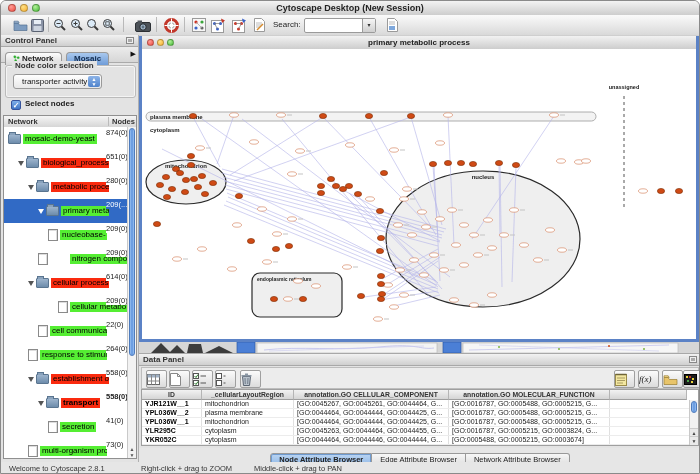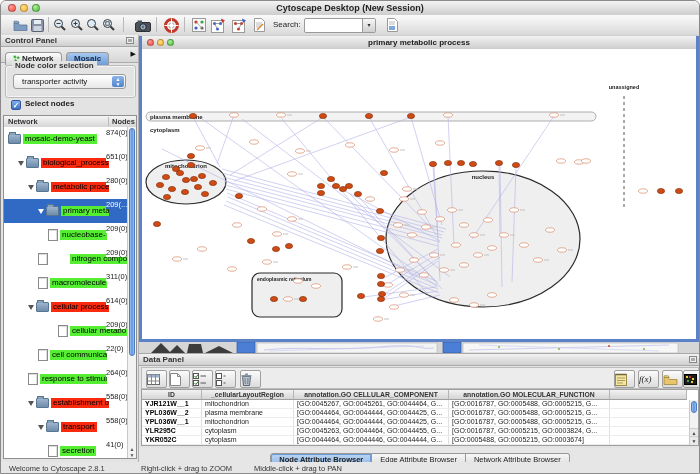--- a/index.html
+++ b/index.html
@@ -32,21 +32,21 @@
   .floatico{position:absolute;right:4px;top:2px;width:8px;height:7px;border:1px solid #888;background:#eee;box-sizing:border-box;}
   .floatico:before{content:"";position:absolute;left:1px;top:1px;width:4px;height:3px;background:#aaa;}
   .cptabs{position:relative;height:15px;background:linear-gradient(#ececec,#d6d6d6);border-bottom:1px solid #aaa;padding-left:4px;}
   .cptab{display:inline-block;height:12px;margin-top:2px;padding:0 7px;font-size:8px;font-weight:bold;color:#222;
     background:linear-gradient(#fdfdfd,#d8d8d8);border:1px solid #999;border-bottom:0;border-radius:4px 4px 0 0;line-height:12px;}
   .cptab.on{background:linear-gradient(#a8c8ee,#6f9cd8);color:#102a4d;}
   .cptab .net-ic{display:inline-block;width:7px;height:7px;margin-right:2px;vertical-align:-1px;}
   .tabmore{position:absolute;right:2px;top:3px;font-size:7px;color:#111;}
   .groupbox{position:absolute;left:4px;top:30px;width:129px;height:31px;border:1px solid #bbb;border-radius:3px;box-shadow:inset 0 0 0 1px #f4f4f4;}
   .gtitle{position:absolute;left:6px;top:-5px;background:#e3e3e3;padding:0 3px;font-size:8px;font-weight:bold;color:#333;}
-  .macselect{position:absolute;left:7px;top:8px;width:113px;height:15px;background:linear-gradient(#fff,#e8e8e8);
+  .macselect{position:absolute;left:7px;top:8px;width:89px;height:15px;background:linear-gradient(#fff,#e8e8e8);
     border:1px solid #9a9a9a;border-radius:3px;font-size:8px;color:#111;line-height:14px;padding-left:8px;box-sizing:border-box;}
   .macselect .stepper{position:absolute;right:1px;top:1px;width:12px;height:11px;border-radius:2px;
     background:linear-gradient(#8db4e8,#4f83cc);color:#fff;font-size:5px;line-height:5px;text-align:center;padding-top:1px;box-sizing:border-box;}
   .checkrow{position:absolute;left:10px;top:64px;height:12px;font-size:8px;font-weight:bold;color:#222;}
   .cbox{display:inline-block;width:10px;height:10px;border-radius:2px;vertical-align:-2px;margin-right:4px;
     background:linear-gradient(#7fb0ea,#3f74c4);border:1px solid #36539c;box-sizing:border-box;color:#fff;font-size:8px;line-height:9px;text-align:center;}
   .treewrap{position:absolute;left:2px;top:80px;width:134px;height:344px;background:#fff;border:1px solid #909090;box-sizing:border-box;}
   .thead{position:relative;height:11px;background:linear-gradient(#f5f5f5,#d6d6d6);border-bottom:1px solid #aaa;
     font-size:7.5px;font-weight:bold;color:#333;}
   .thead .c1{position:absolute;left:4px;top:1px;}
@@ -301,25 +301,20 @@
           <div class="trow" style="padding-left: 44px;">
             <span class="file"></span>
             <span class="chip green" style="max-width: 43px;">nucleobase-</span>
             <span class="ncount">209(0)</span>
           </div>
           <div class="trow" style="padding-left: 34px;">
             <span class="file"></span>
             <span class="chip green" style="max-width: 53px; margin-left: 20px;">nitrogen compo</span>
             <span class="ncount">209(0)</span>
           </div>
-          <div class="trow" style="padding-left: 34px;">
-            <span class="file"></span>
-            <span class="chip green" style="max-width: 53px;">macromolecule</span>
-            <span class="ncount">311(0)</span>
-          </div>
           <div class="trow" style="padding-left: 24px;">
             <span class="tri"></span>
             <span class="fold"></span>
             <span class="chip red" style="max-width: 54px;">cellular process</span>
             <span class="ncount">614(0)</span>
           </div>
           <div class="trow" style="padding-left: 46px; justify-content: flex-end;">
             <span class="file"></span>
             <span class="chip green" style="max-width: 53px;">cellular metabo</span>
             <span class="ncount">209(0)</span>
@@ -333,21 +328,21 @@
             <span class="file"></span>
             <span class="chip green" style="max-width: 63px;">response to stimulu</span>
             <span class="ncount">264(0)</span>
           </div>
           <div class="trow" style="padding-left: 24px;">
             <span class="tri"></span>
             <span class="fold"></span>
             <span class="chip red" style="max-width: 54px;">establishment of lo</span>
             <span class="ncount">558(0)</span>
           </div>
-          <div class="trow" style="padding-left: 34px;">
+          <div class="trow" style="padding-left: 34px; font-weight: bold;">
             <span class="tri"></span>
             <span class="fold"></span>
             <span class="chip red" style="max-width: 44px;">transport</span>
             <span class="ncount">558(0)</span>
           </div>
           <div class="trow" style="padding-left: 44px;">
             <span class="file"></span>
             <span class="chip green" style="max-width: 43px;">secretion</span>
             <span class="ncount">41(0)</span>
           </div>

